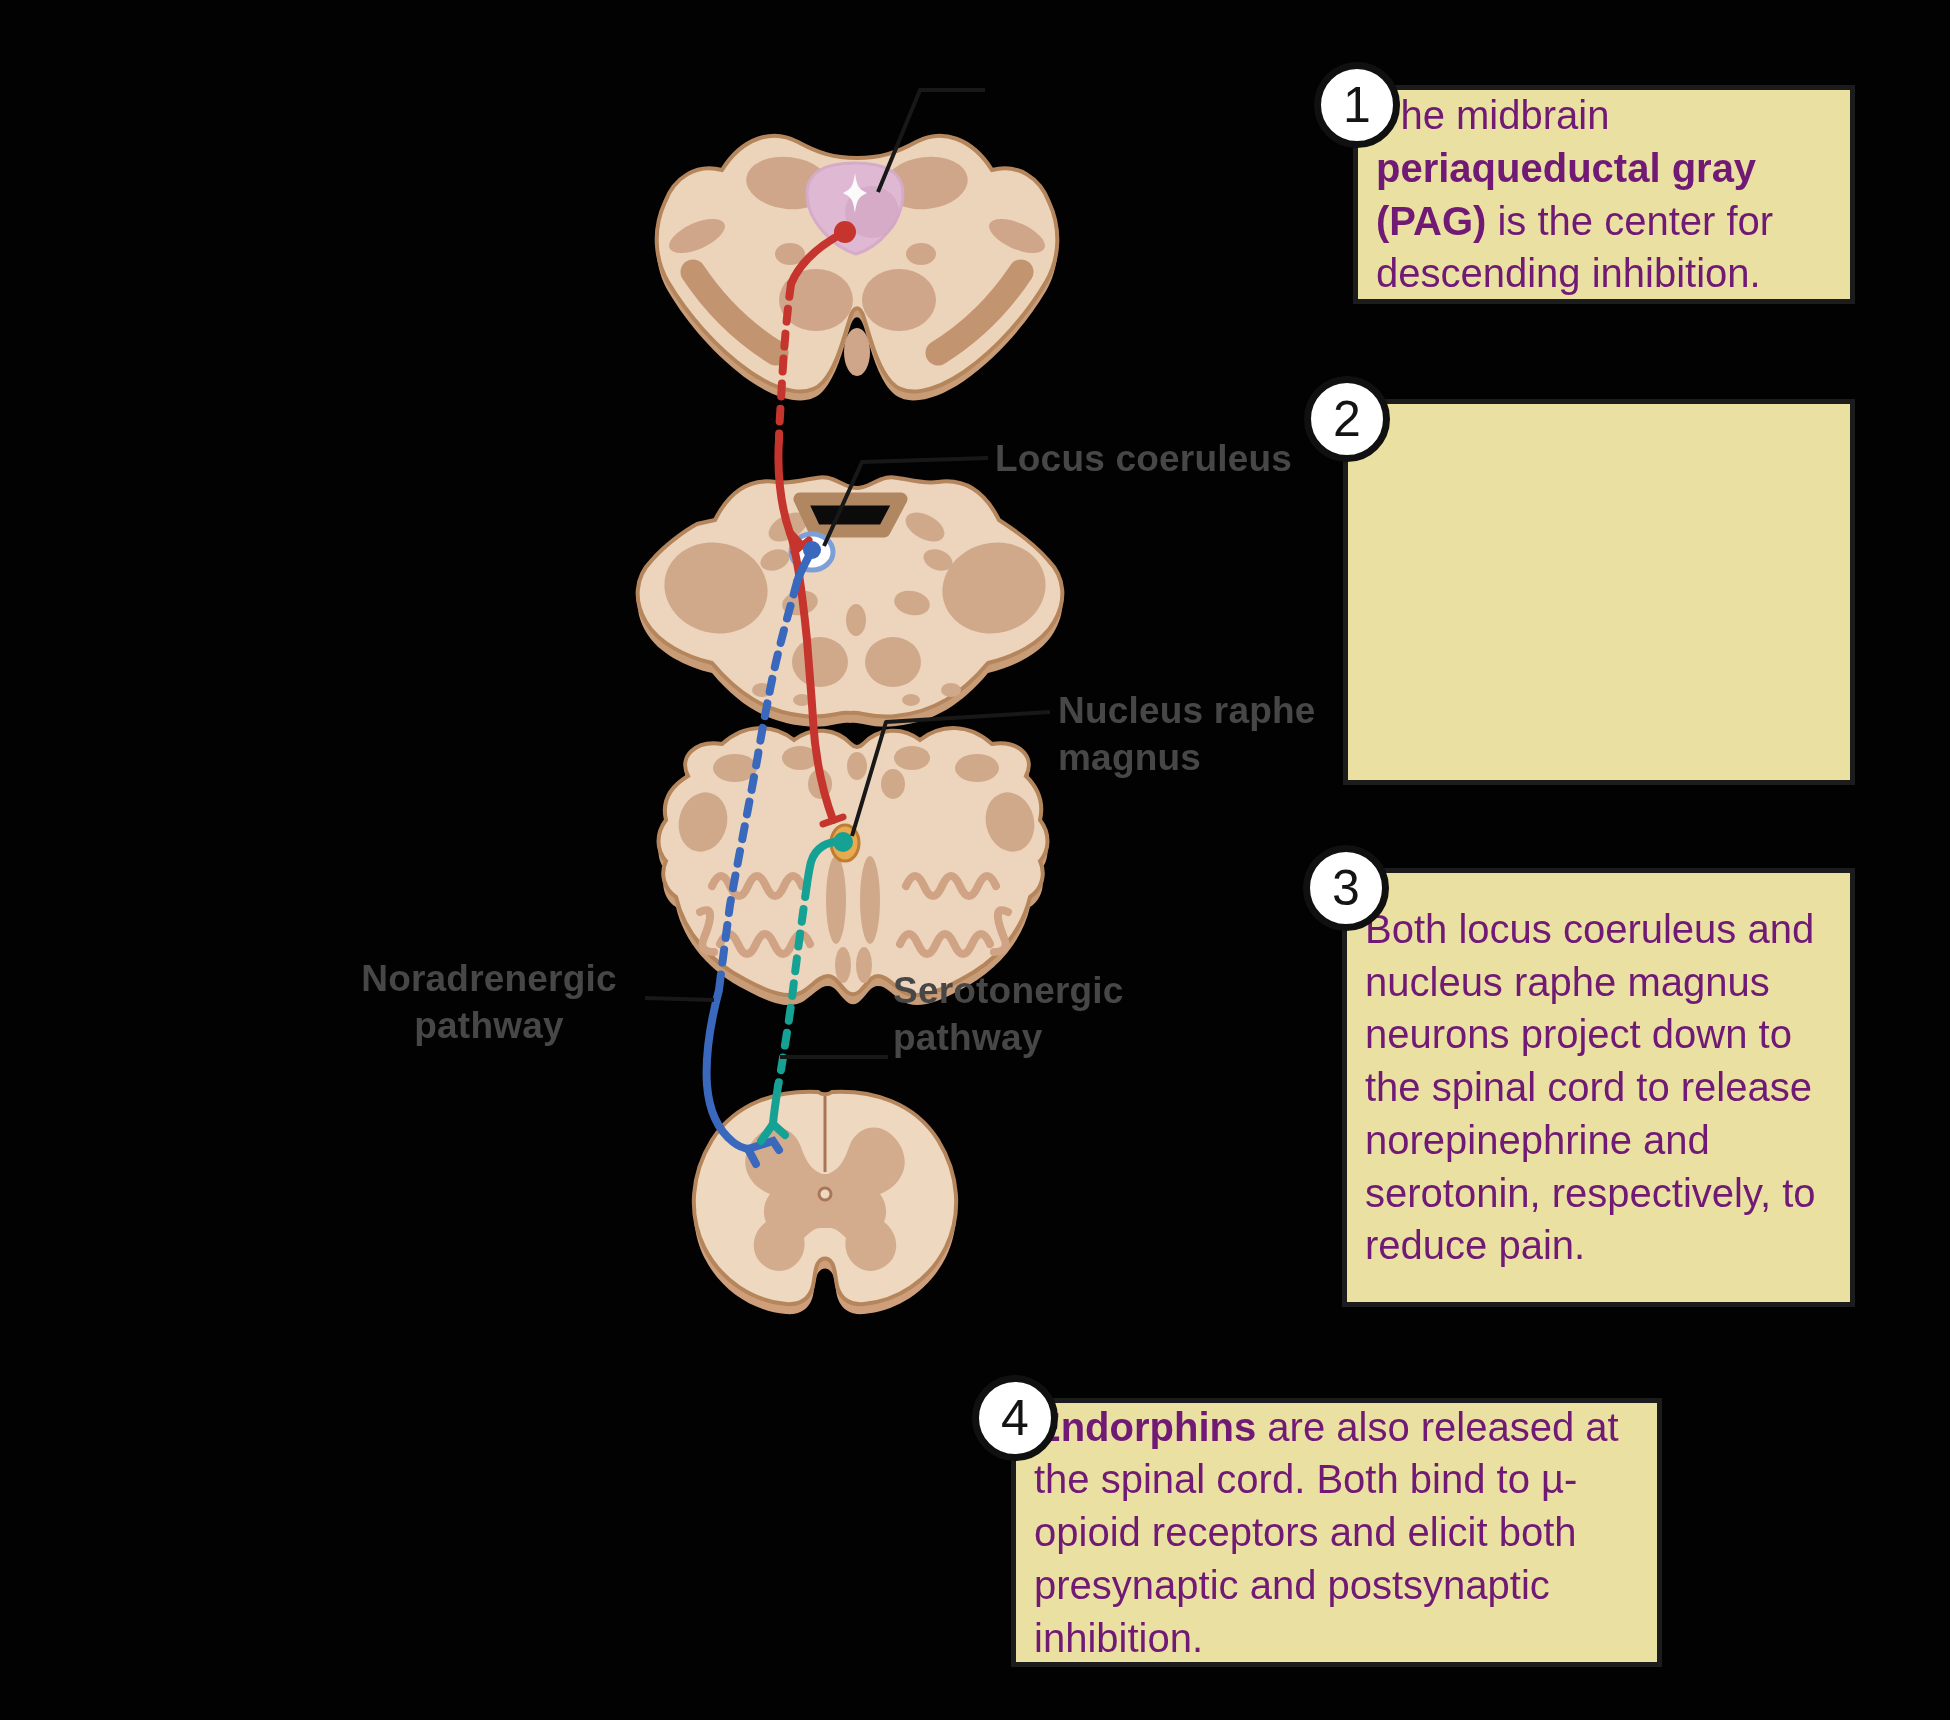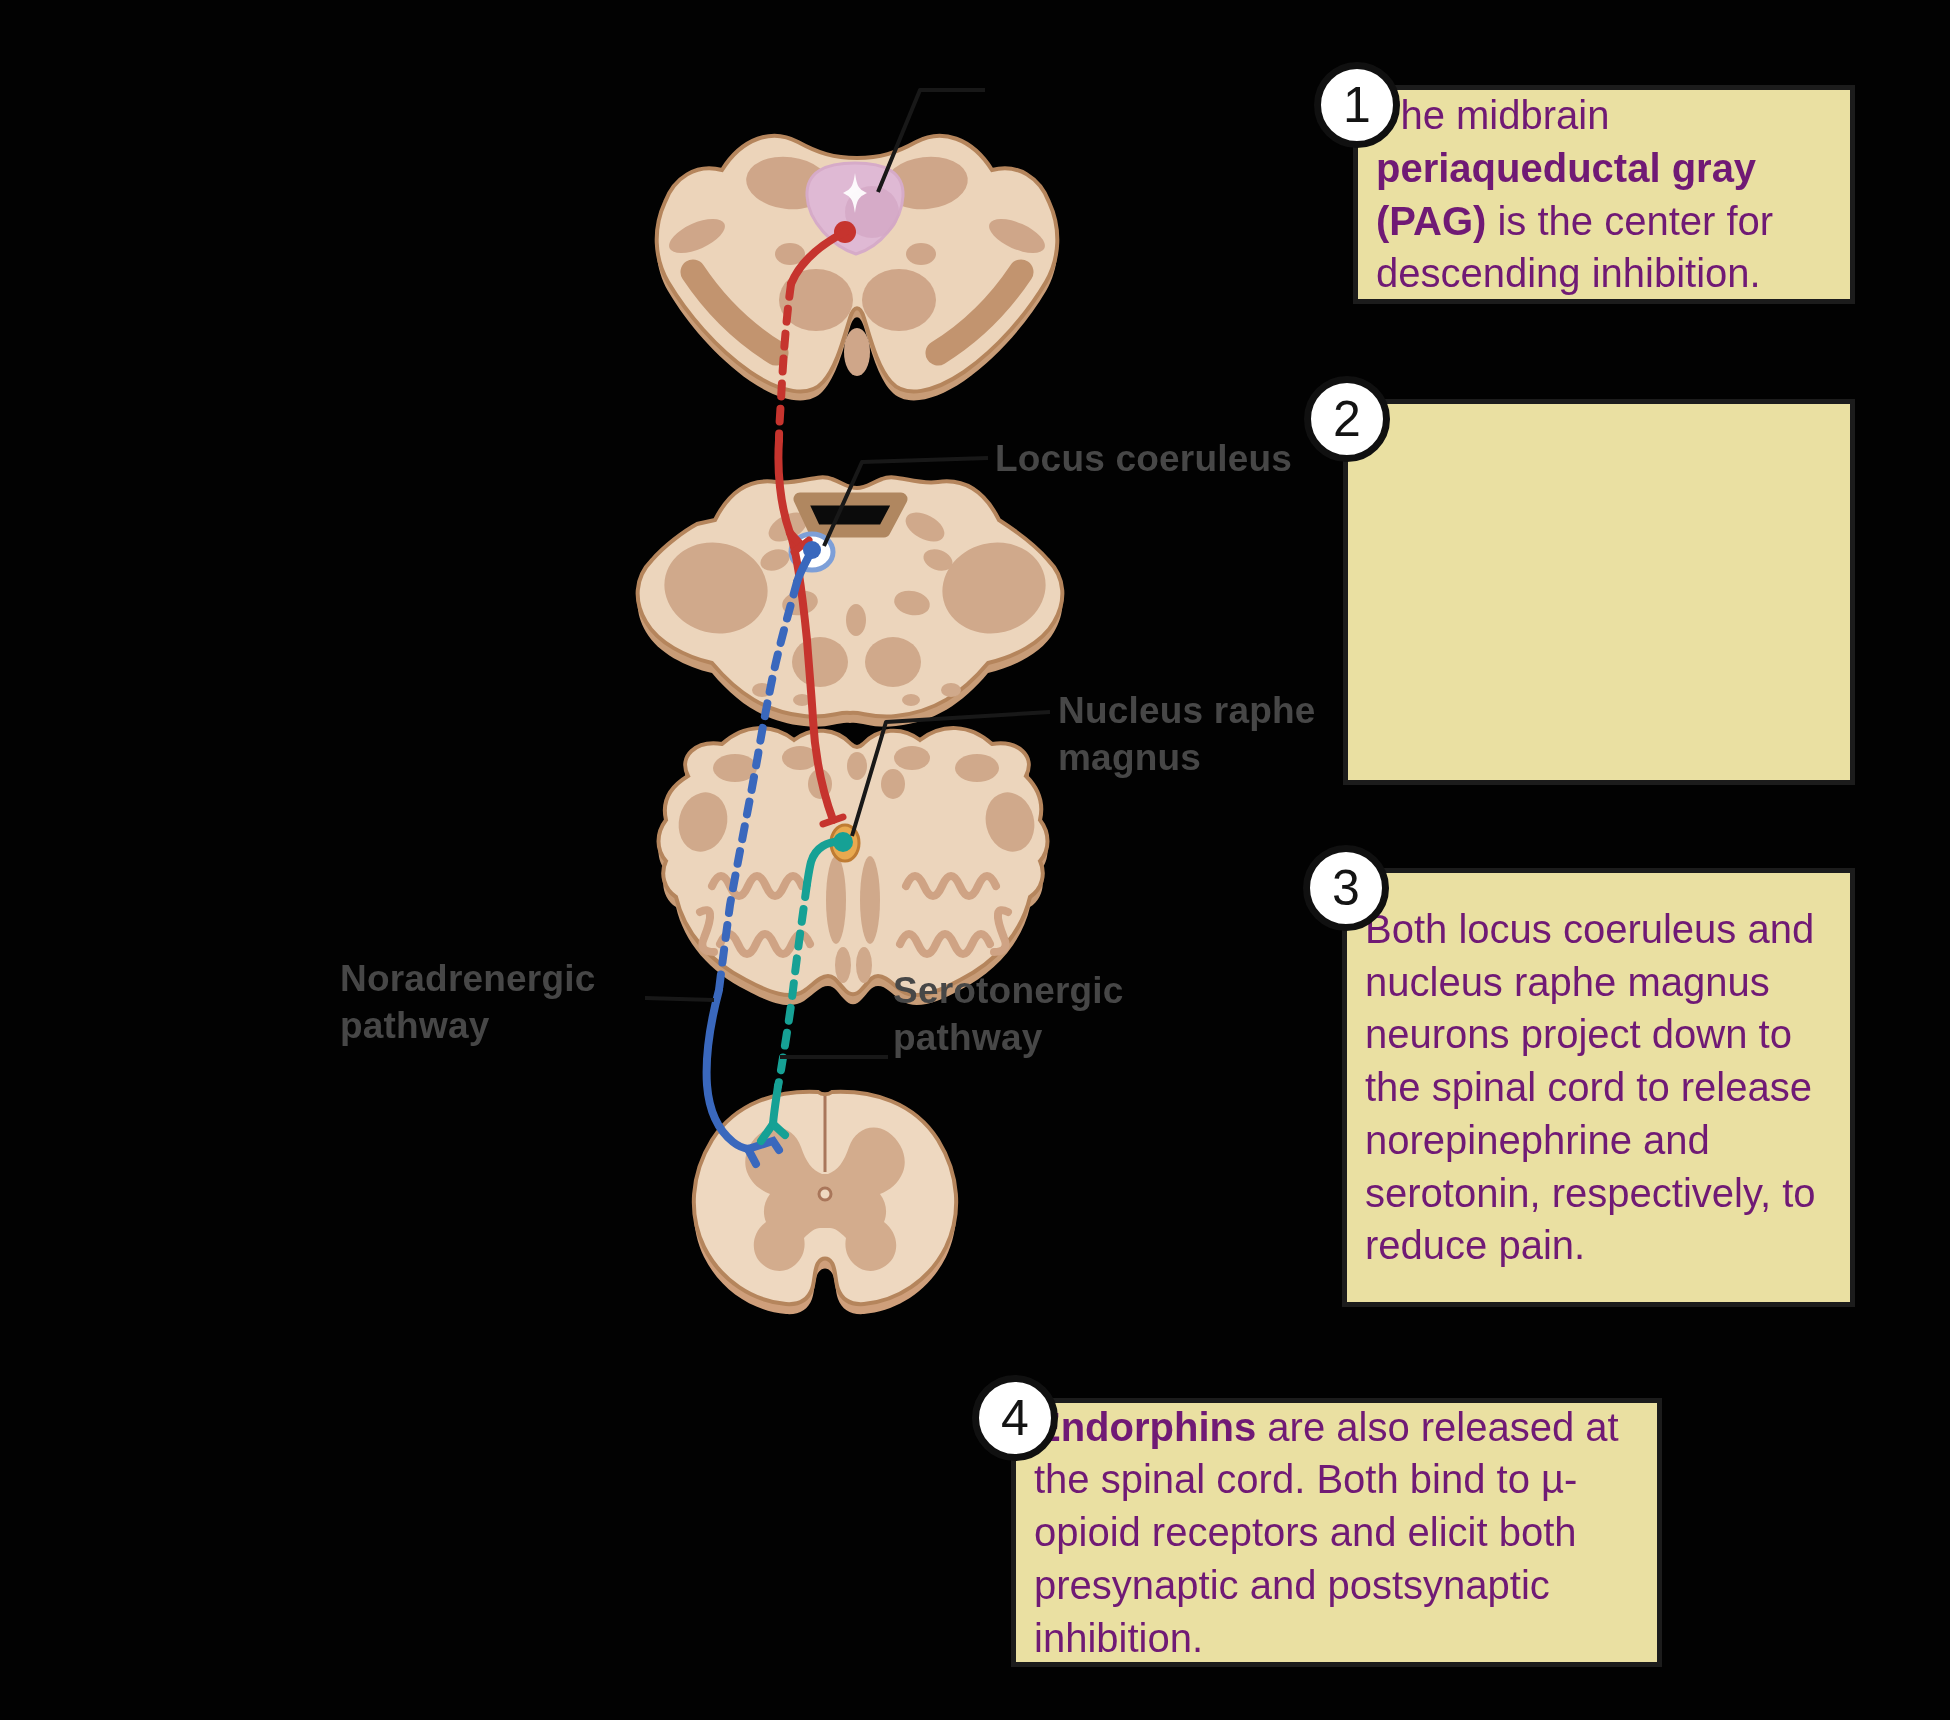--- a/index.html
+++ b/index.html
@@ -152,21 +152,21 @@
       <path d="M824,546 L862,462 L988,458"></path>
       <path d="M852,836 L886,722 L1050,712"></path>
       <path d="M645,998 L714,1000"></path>
       <path d="M780,1057 L888,1057"></path>
     </g>
   </svg>
 
   <div class="diagram-label" style="left:995px;top:436px;">Locus coeruleus</div>
   <div class="diagram-label" style="left:1058px;top:688px;">Nucleus raphe
 magnus</div>
-  <div class="diagram-label" style="left:340px;top:956px;width:298px;text-align:left;">Noradrenergic
+  <div class="diagram-label" style="left:340px;top:956px;width:298px;text-align:center;">Noradrenergic
 pathway</div>
   <div class="diagram-label" style="left:893px;top:968px;">Serotonergic
 pathway</div>
 
   <div class="callout" style="left:1353px;top:85px;width:502px;height:219px;">
     <div class="badge">1</div>
     <p class="callout-text"><span>The midbrain </span><b>periaqueductal gray (PAG)</b><span> is the center for descending inhibition.</span></p>
   </div>
 
   <div class="callout" style="left:1343px;top:399px;width:512px;height:386px;">

